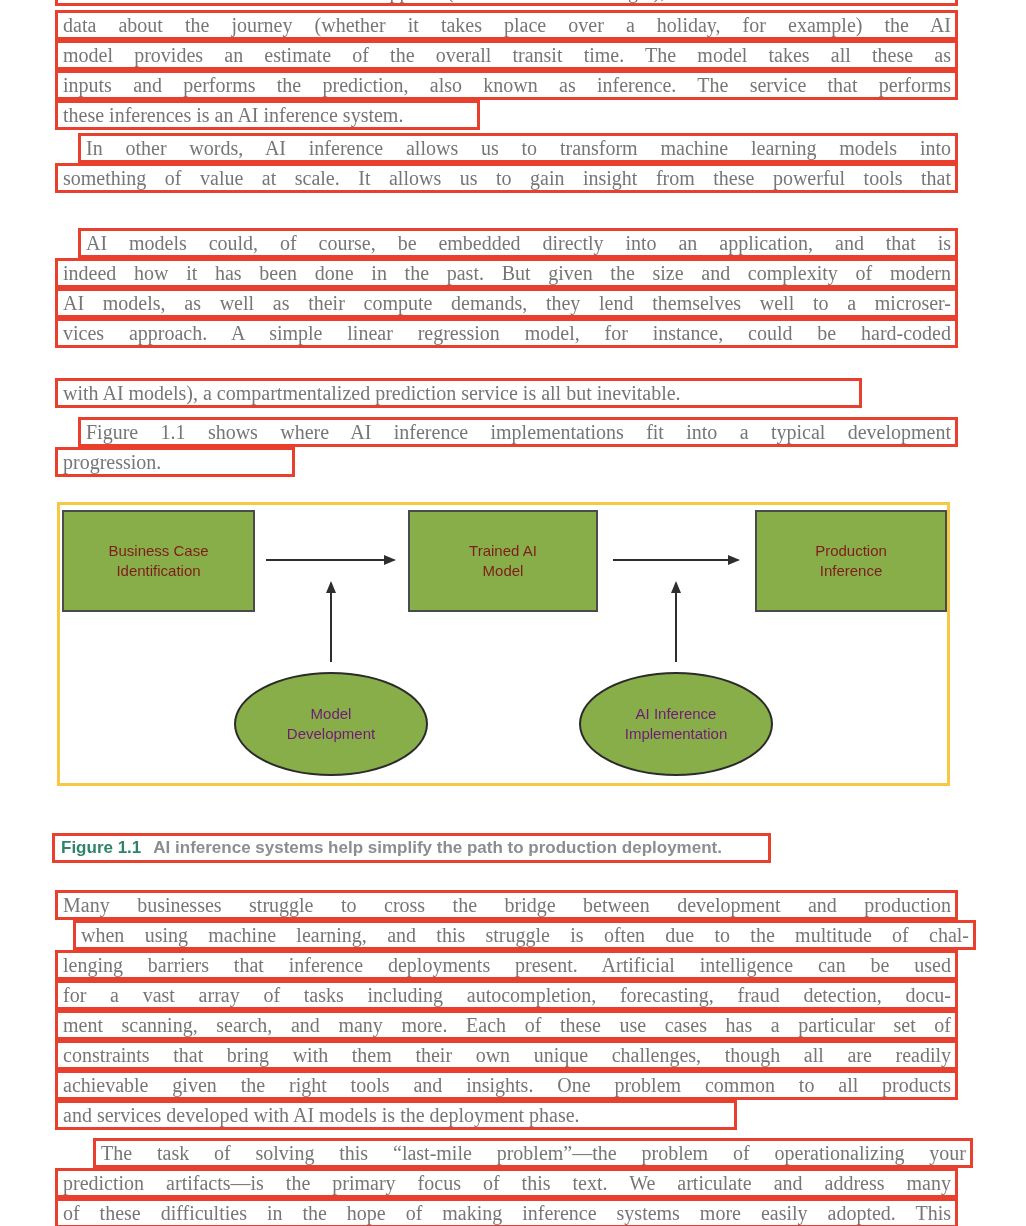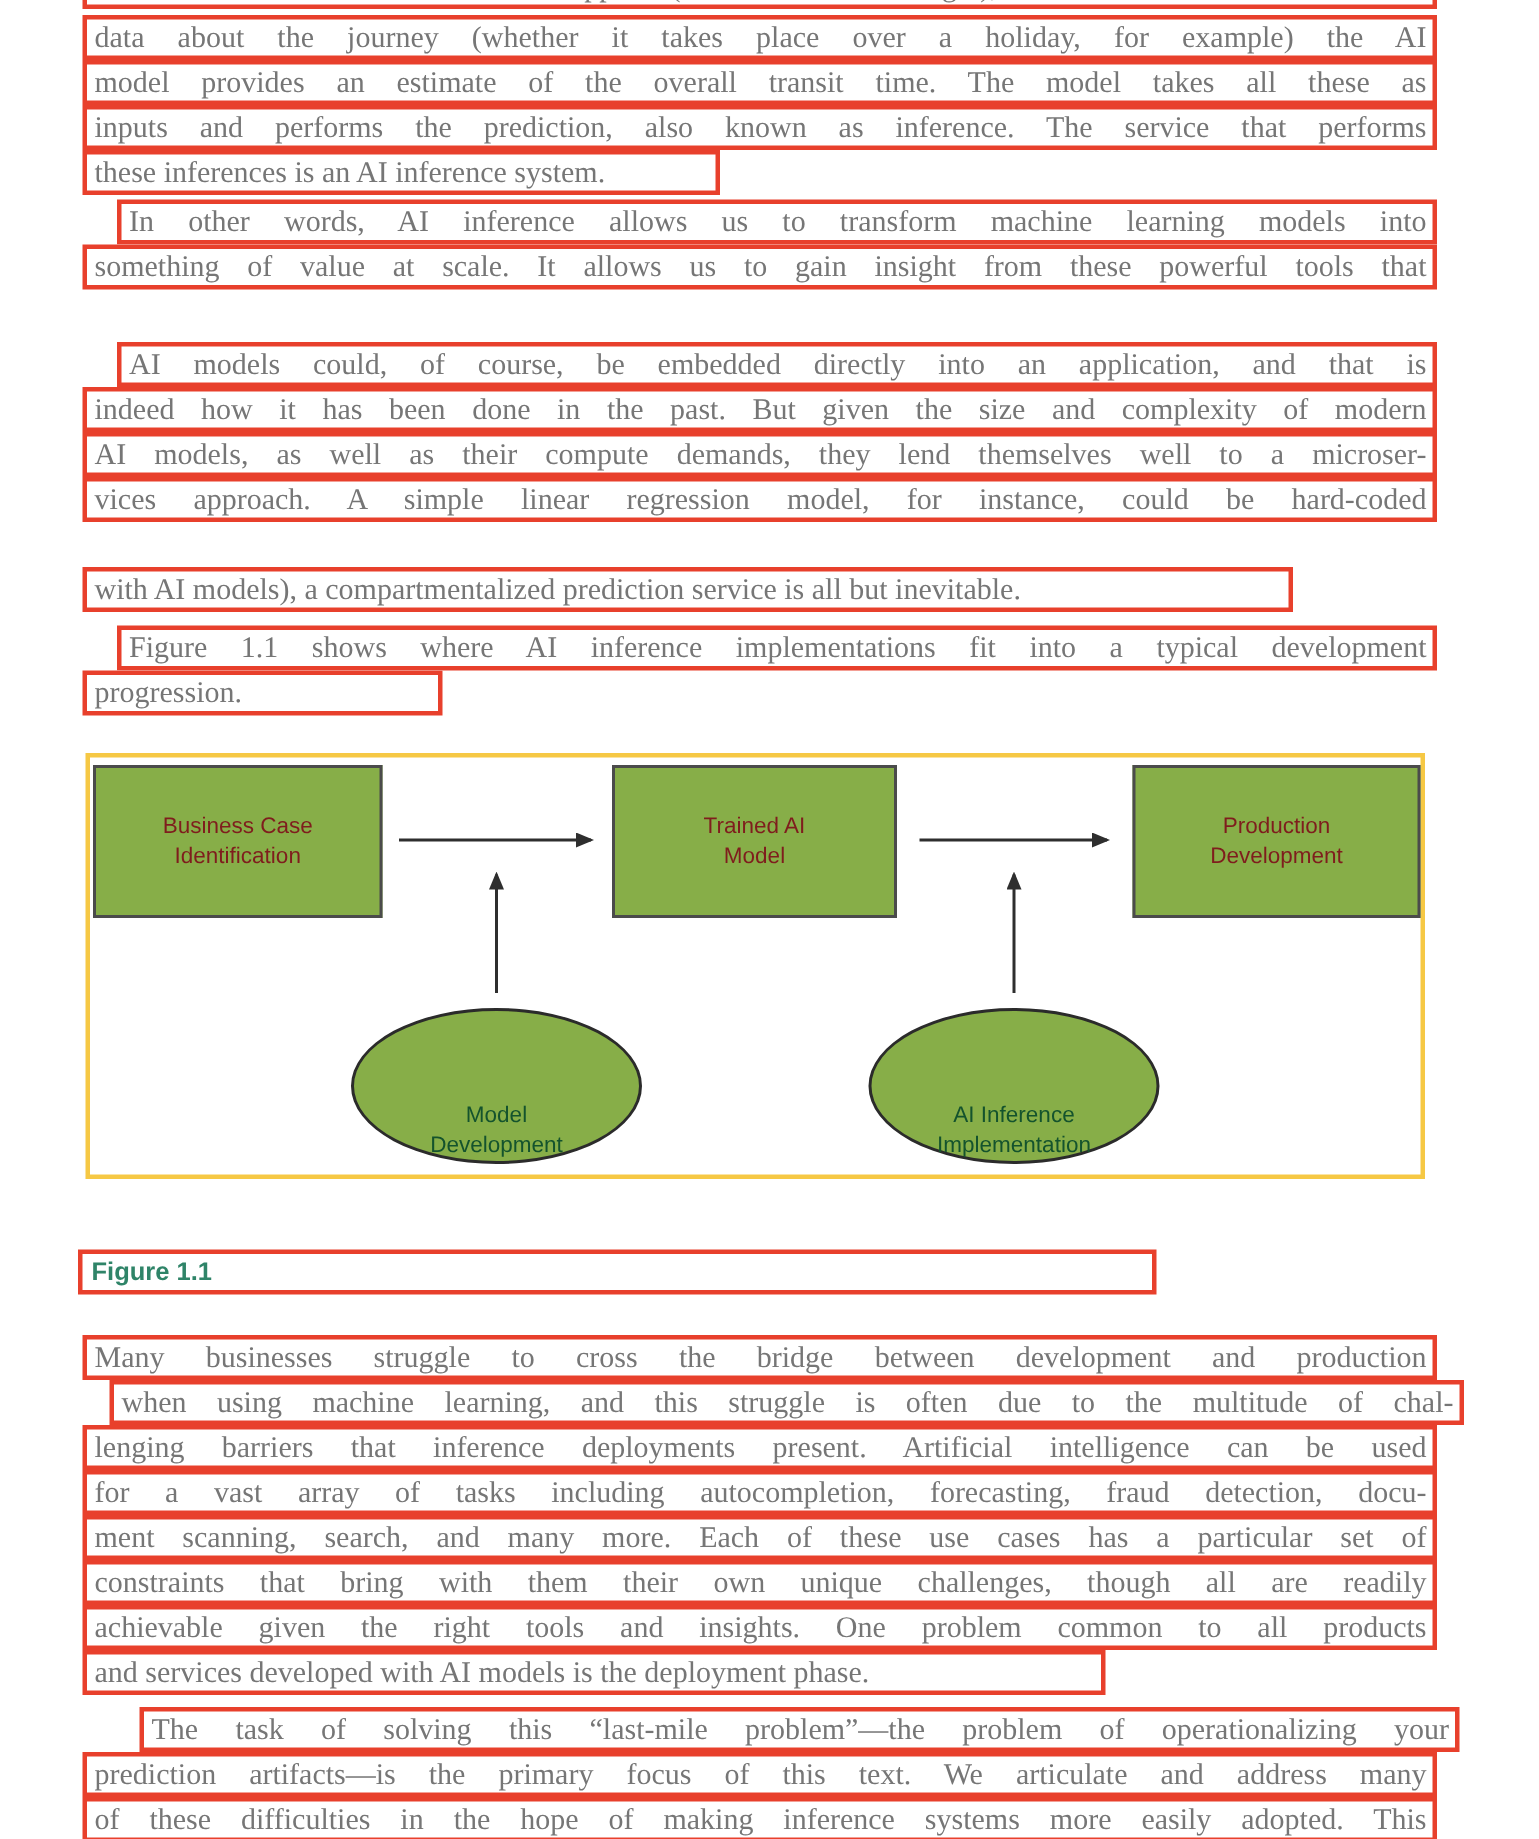--- a/index.html
+++ b/index.html
@@ -32,22 +32,22 @@
   .fig-svg{position:absolute;left:0;top:0;width:887px;height:278px;}
   .node-box{
     position:absolute;top:5px;height:102px;box-sizing:border-box;
     background:var(--green);border:2px solid #4b4b4b;
     display:flex;align-items:center;justify-content:center;
     color:#7f1d1d;font:15px/1.35 "Liberation Sans",sans-serif;text-align:center;
   }
   .node-ellipse{
     position:absolute;top:167px;width:194px;height:104px;box-sizing:border-box;
     background:var(--green);border:2px solid #2b2b2b;border-radius:50%;
-    display:flex;align-items:flex-end;justify-content:center;
-    color:#14532d;font:15px/1.35 "Liberation Sans",sans-serif;text-align:center;
+    display:flex;align-items:center;justify-content:center;
+    color:#701a75;font:15px/1.35 "Liberation Sans",sans-serif;text-align:center;
   }
   .box1{left:2px;width:193px;}
   .box2{left:348px;width:190px;}
   .box3{left:695px;width:192px;}
   .ell1{left:174px;}
   .ell2{left:519px;}
   .lbl-w110{max-width:110px;}
   .lbl-w80{max-width:80px;}
   .lbl-w100{max-width:100px;}
   .lbl-w120{max-width:120px;}
@@ -97,32 +97,33 @@
       <line x1="271" y1="157" x2="271" y2="78" stroke="#2e2e2e" stroke-width="2" marker-end="url(#ah)"></line>
       <line x1="616" y1="157" x2="616" y2="78" stroke="#2e2e2e" stroke-width="2" marker-end="url(#ah)"></line>
     </svg>
     <div class="node-box box1">
       <span class="lbl-w110">Business Case Identification</span>
     </div>
     <div class="node-box box2">
       <span class="lbl-w80">Trained AI Model</span>
     </div>
     <div class="node-box box3">
-      <span class="lbl-w100">Production Development</span>
+      <span class="lbl-w100">Production Inference</span>
     </div>
     <div class="node-ellipse ell1">
       <span class="lbl-w100">Model Development</span>
     </div>
     <div class="node-ellipse ell2">
       <span class="lbl-w120">AI Inference Implementation</span>
     </div>
   </div>
 
   <div class="caption">
     <span class="cap-label">Figure 1.1</span>
+    <span class="cap-text">AI inference systems help simplify the path to production deployment.</span>
   </div>
 
   <div class="line just" style="top:890px;left:55px;width:903px;">Many businesses struggle to cross the bridge between development and production</div>
   <div class="line just" style="top:920px;left:73px;width:903px;">when using machine learning, and this struggle is often due to the multitude of chal-</div>
   <div class="line just" style="top:950px;left:55px;width:903px;">lenging barriers that inference deployments present. Artificial intelligence can be used</div>
   <div class="line just" style="top:980px;left:55px;width:903px;">for a vast array of tasks including autocompletion, forecasting, fraud detection, docu-</div>
   <div class="line just" style="top:1010px;left:55px;width:903px;">ment scanning, search, and many more. Each of these use cases has a particular set of</div>
   <div class="line just" style="top:1040px;left:55px;width:903px;">constraints that bring with them their own unique challenges, though all are readily</div>
   <div class="line just" style="top:1070px;left:55px;width:903px;">achievable given the right tools and insights. One problem common to all products</div>
   <div class="line" style="top:1100px;left:55px;width:682px;">and services developed with AI models is the deployment phase.</div>

